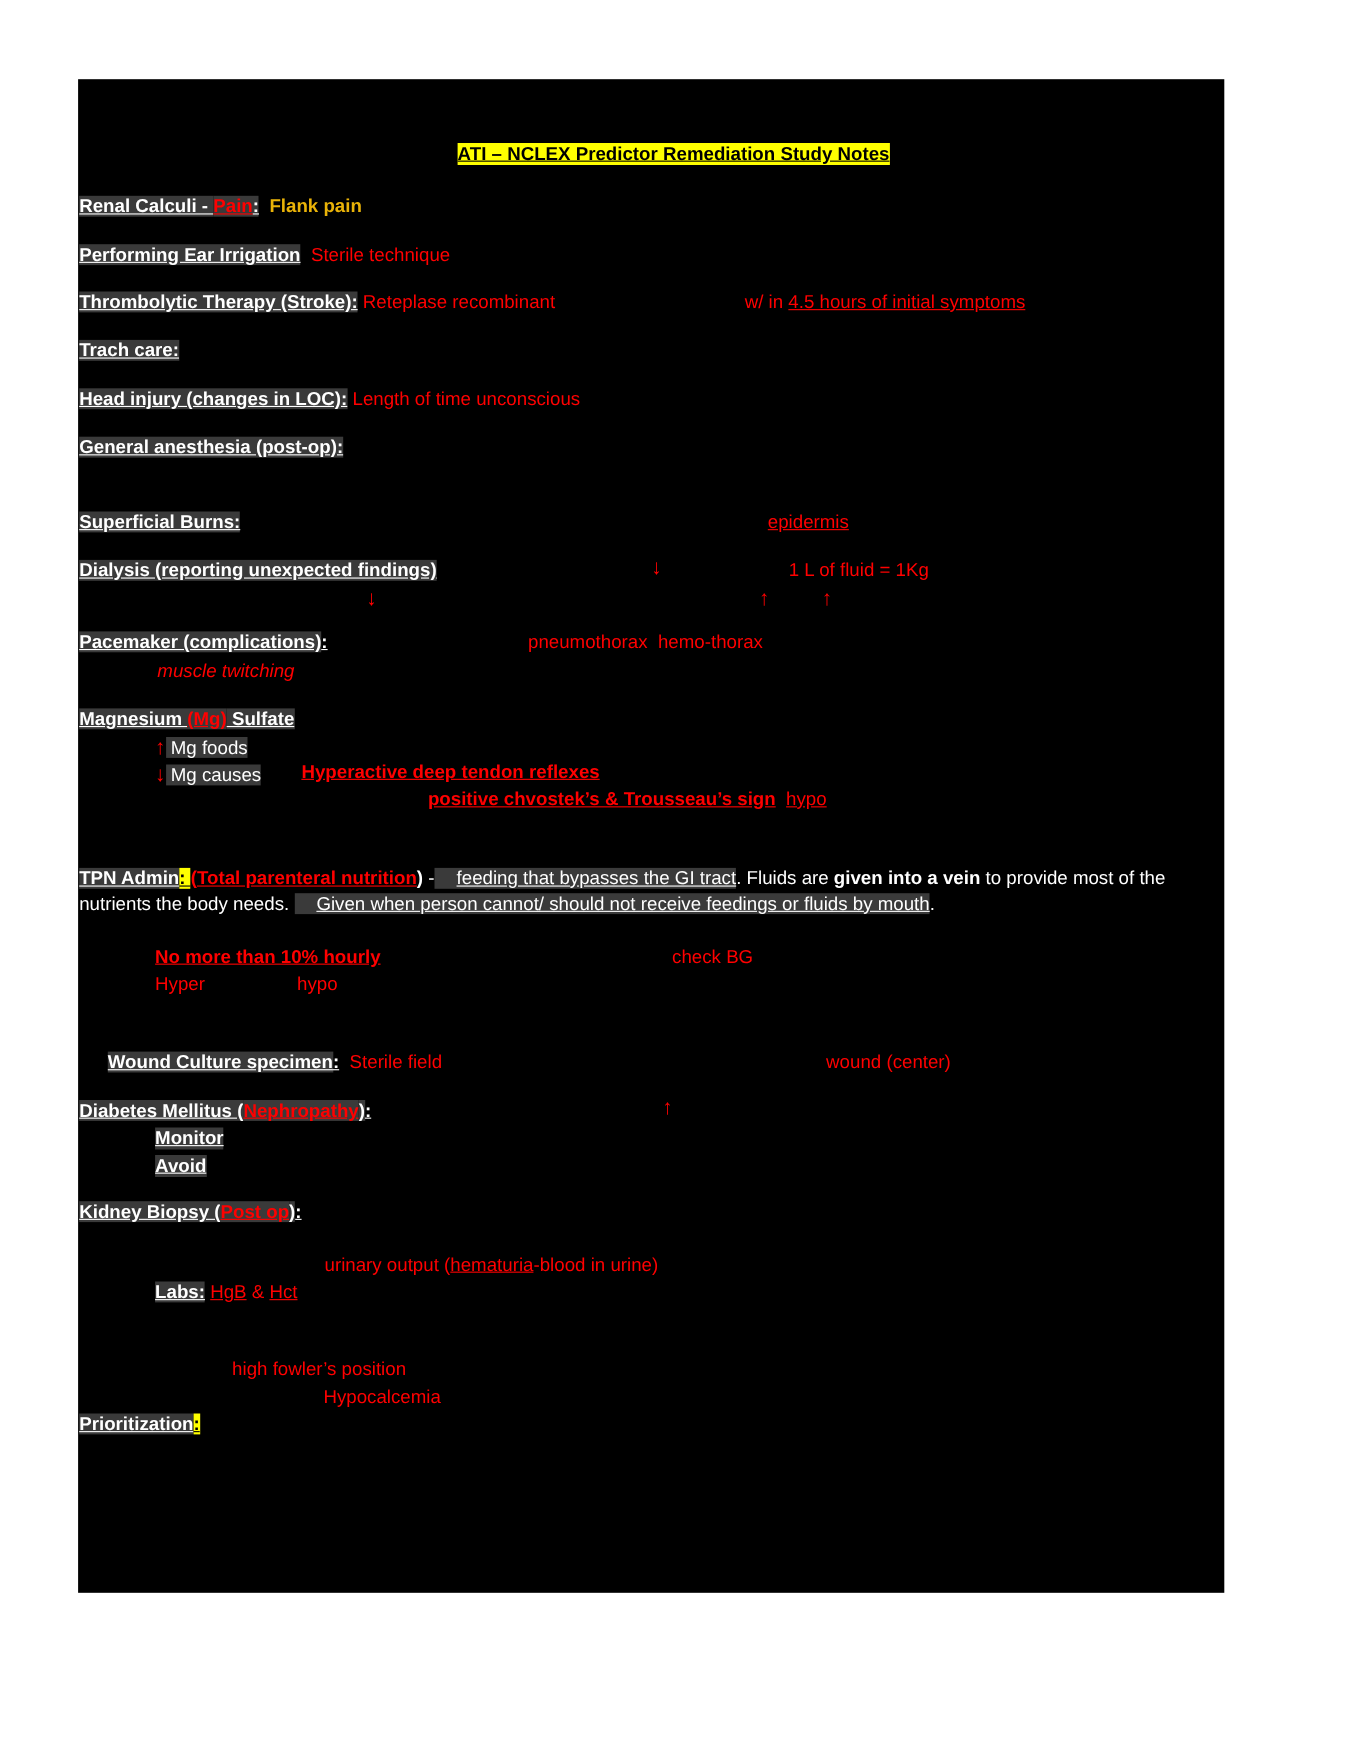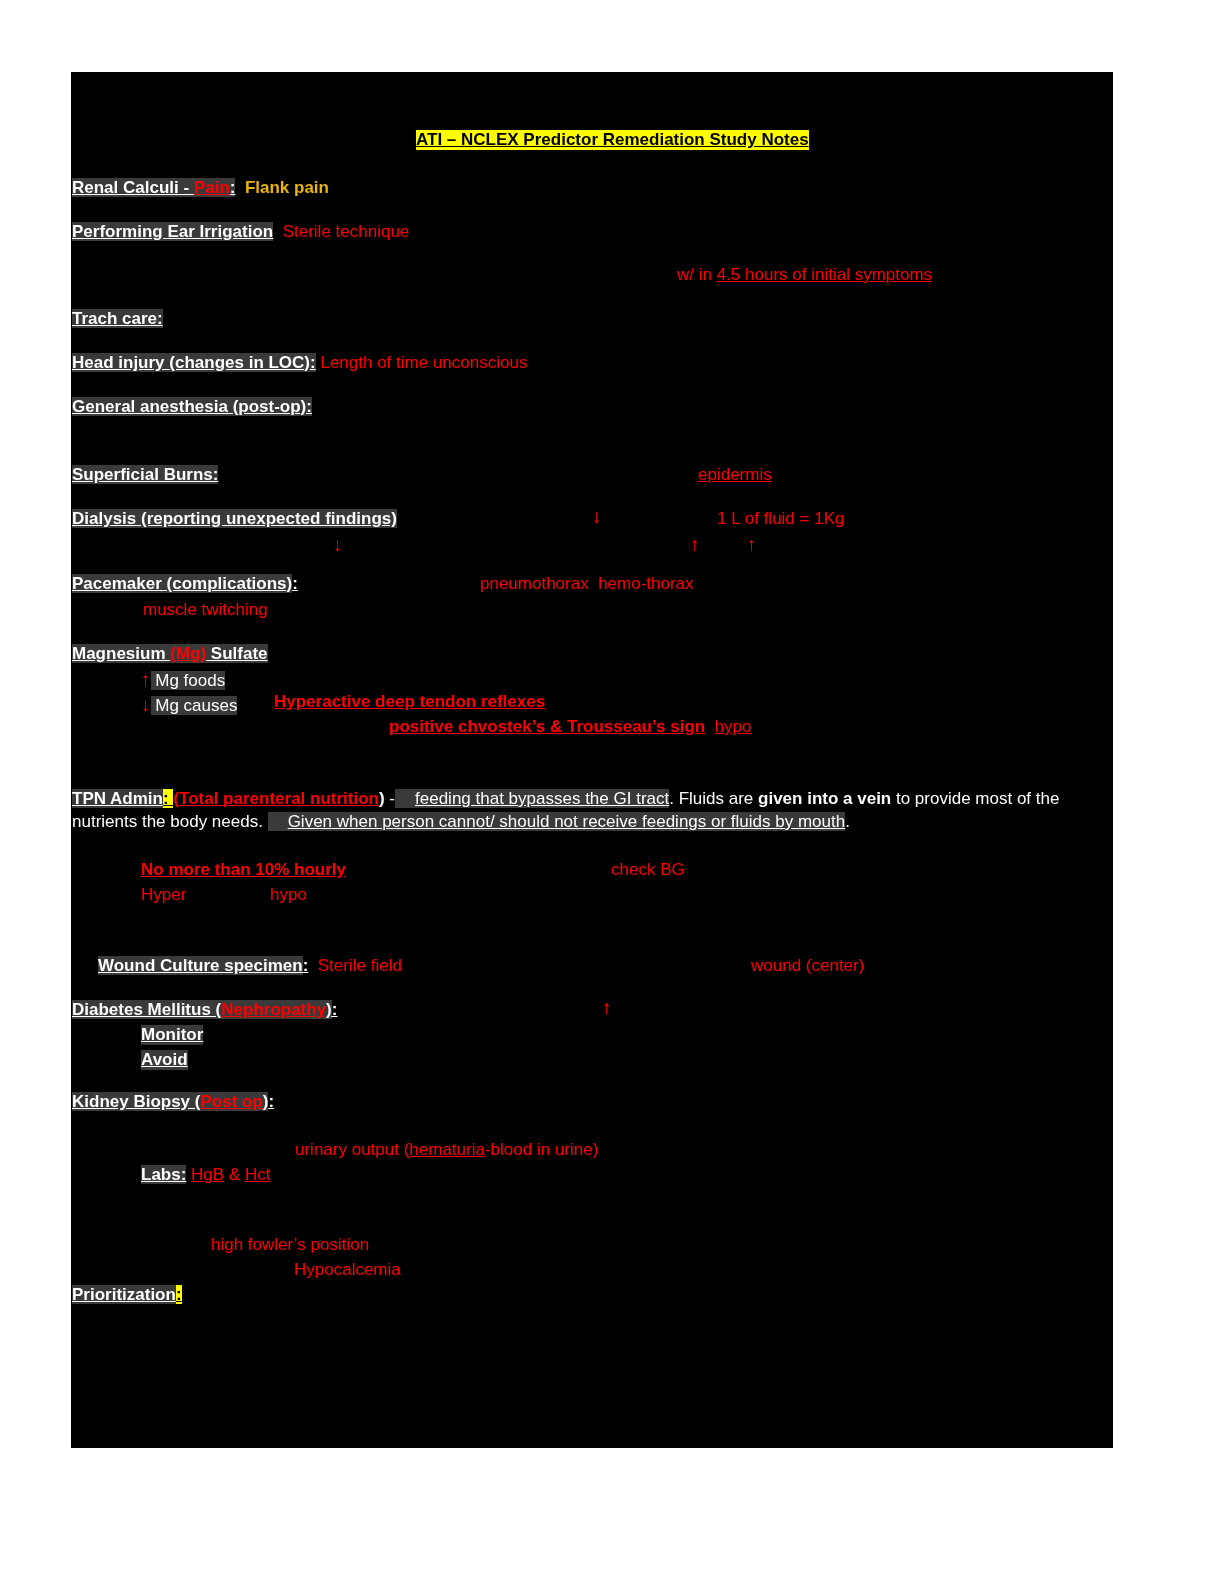--- a/index.html
+++ b/index.html
@@ -113,41 +113,42 @@
 
 <div class="page">
   <div class="inner">
 
     <div class="ln title" style="left:345px; top:58px;">ATI – NCLEX Predictor Remediation Study Notes</div>
 
     <div class="ln" style="left:1px; top:106px;"><span class="hdr">Renal Calculi - </span><span class="hdr" style="color:#ff0000;">Pain</span><span class="hdr">:</span><span class="red-b">  </span><span class="red-b">Flank pain</span></div>
 
     <div class="ln" style="left:1px; top:150px;"><span class="hdr">Performing Ear Irrigation</span><span class="red">  </span><span class="red">Sterile technique</span></div>
 
+    <div class="ln" style="left:1px; top:193px;"><span class="hdr">Thrombolytic Therapy (Stroke):</span><span class="red"> </span><span class="red">Reteplase recombinant</span></div>
     <div class="ln" style="left:606px; top:193px;"><span class="red">w/ in </span><span class="red-u">4.5 hours of initial symptoms</span></div>
 
     <div class="ln" style="left:1px; top:237px;"><span class="hdr">Trach care:</span></div>
 
     <div class="ln" style="left:1px; top:281px;"><span class="hdr">Head injury (changes in LOC):</span><span class="red"> </span><span class="red">Length of time unconscious</span></div>
 
     <div class="ln" style="left:1px; top:325px;"><span class="hdr">General anesthesia (post-op):</span></div>
 
     <div class="ln" style="left:1px; top:393px;"><span class="hdr">Superficial Burns:</span></div>
     <div class="ln red-u" style="left:627px; top:393px;">epidermis</div>
 
     <div class="ln" style="left:1px; top:437px;"><span class="hdr">Dialysis (reporting unexpected findings)</span></div>
     <div class="ln arrow" style="left:521px; top:434px;">↓</div>
     <div class="ln red" style="left:646px; top:437px;">1 L of fluid = 1Kg</div>
     <div class="ln arrow" style="left:262px; top:462px;">↓</div>
     <div class="ln arrow" style="left:619px; top:462px;">↑</div>
     <div class="ln arrow" style="left:676px; top:462px;">↑</div>
 
     <div class="ln" style="left:1px; top:502px;"><span class="hdr">Pacemaker (complications)</span><span class="hdr-plain">:</span></div>
     <div class="ln red" style="left:409px; top:502px;">pneumothorax  hemo-thorax</div>
-    <div class="ln red" style="left:72px; top:528px;">muscle twitching</div>
+    <div class="ln red" style="left:72px; top:528px;font-style:italic;">muscle twitching</div>
 
     <div class="ln" style="left:1px; top:572px;"><span class="hdr">Magnesium </span><span class="hdr" style="color:#ff0000;">(Mg)</span><span class="hdr"> Sulfate</span></div>
     <div class="ln" style="left:70px; top:597px;"><span class="arrow">↑</span><span class="white hl"> Mg foods</span></div>
     <div class="ln" style="left:70px; top:622px;"><span class="arrow">↓</span><span class="white hl"> Mg causes</span></div>
     <div class="ln red-bu" style="left:203px; top:620px;">Hyperactive deep tendon reflexes</div>
     <div class="ln" style="left:318px; top:645px;"><span class="red-bu">positive chvostek’s &amp; Trousseau’s sign</span><span class="red">  </span><span class="red-u">hypo</span></div>
 
     <div class="para" style="left:1px; top:716px; width:1015px;"><span class="hdr">TPN Admin</span><span class="hdr-plain hl-y">: </span><span class="red-bu">(</span><span class="red-bu">Total parenteral nutrition</span><span class="white-b">)</span><span class="white"> -</span><span class="white-u hl">feeding that bypasses the GI tract</span><span class="white">. Fluids are </span><span class="white-b">given into a vein</span><span class="white"> to provide most of the nutrients the body needs. </span><span class="white-u hl">Given when person cannot/ should not receive feedings or fluids by mouth</span><span class="white">.</span></div>
 
     <div class="ln red-bu" style="left:70px; top:788px;">No more than 10% hourly</div>

